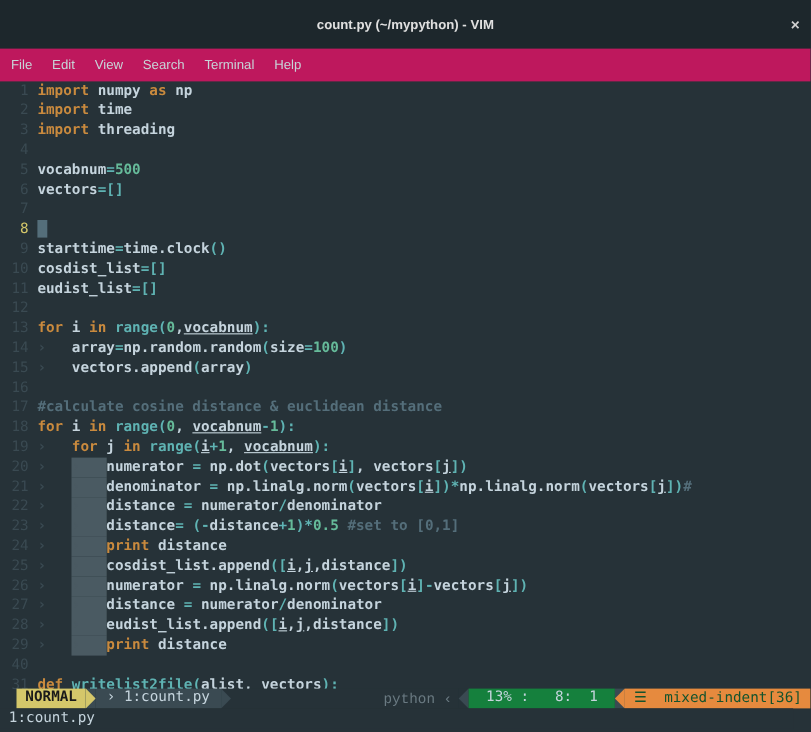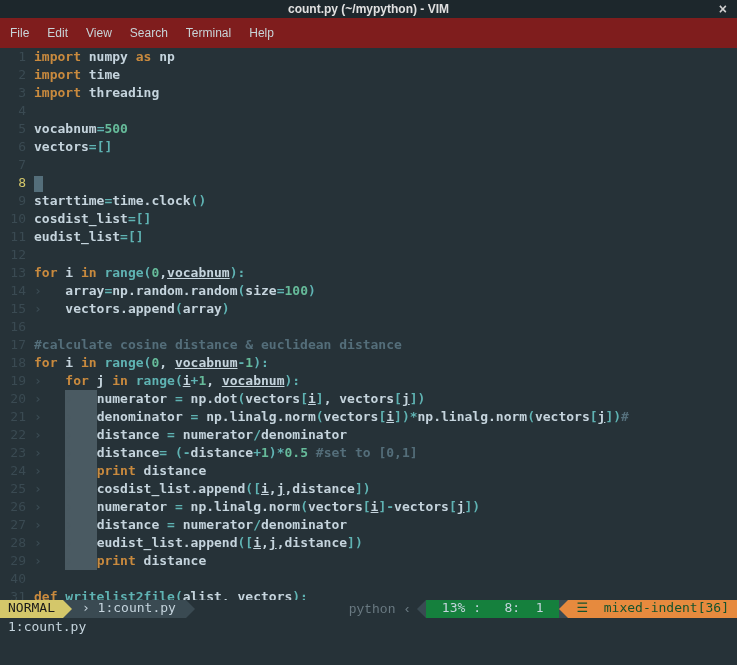--- a/index.html
+++ b/index.html
@@ -6,21 +6,21 @@
 body {
   width: 737px;
   height: 665px;
   background: #263238;
   font-family: monospace;
   font-size: 13px;
   color: #c5d4dd;
   overflow: hidden;
 }
 .titlebar {
-  height: 18px;
+  height: 44px;
   background: #1d272c;
   display: flex;
   align-items: center;
   position: relative;
 }
 .title {
   width: 100%;
   text-align: center;
   color: #e0e0e0;
   font-family: sans-serif;
@@ -31,21 +31,21 @@
   position: absolute;
   right: 10px;
   color: #d0d0d0;
   font-family: sans-serif;
   font-size: 14px;
   font-weight: bold;
   cursor: pointer;
 }
 .menubar {
   height: 30px;
-  background: #7f1d1d;
+  background: #be185d;
   display: flex;
   align-items: center;
   padding-left: 10px;
   font-family: sans-serif;
   font-size: 12px;
   color: #c8d4d8;
   gap: 18px;
 }
 .menu-item { cursor: pointer; }
 .editor {
@@ -102,21 +102,22 @@
   right: 0;
   height: 18px;
   display: flex;
   font-family: monospace;
   font-size: 13px;
 }
 .st-mode {
   background: #d4c76a;
   color: #1a1a1a;
   padding: 0 8px;
-  font-weight: normal;
+  font-weight: bold;
+  margin-left: 15px;
 }
 .st-arrow1 {
   width: 0; height: 0;
   border-top: 9px solid transparent;
   border-bottom: 9px solid transparent;
   border-left: 9px solid #d4c76a;
   background: #3a4a52;
 }
 .st-file {
   background: #3a4a52;

